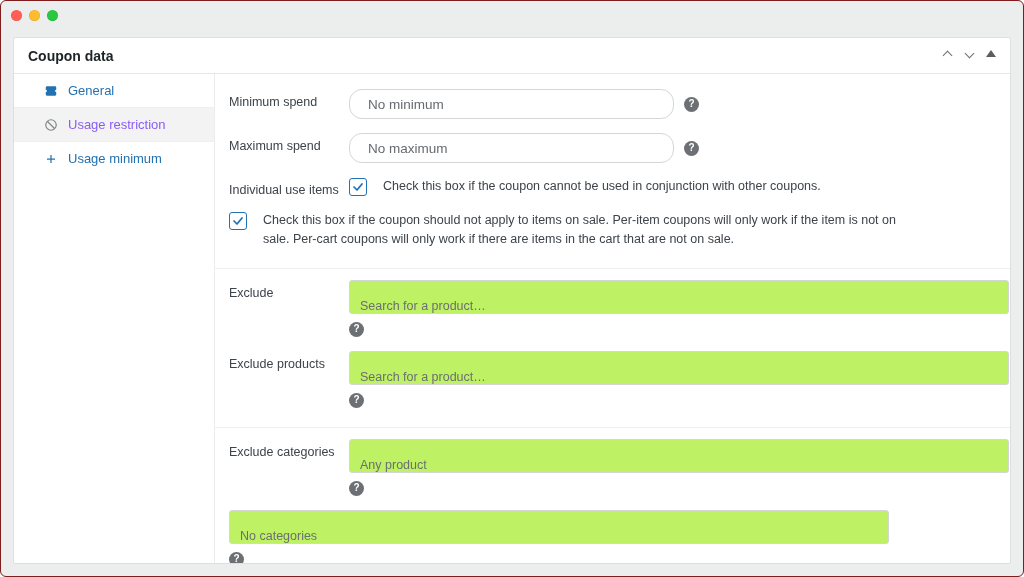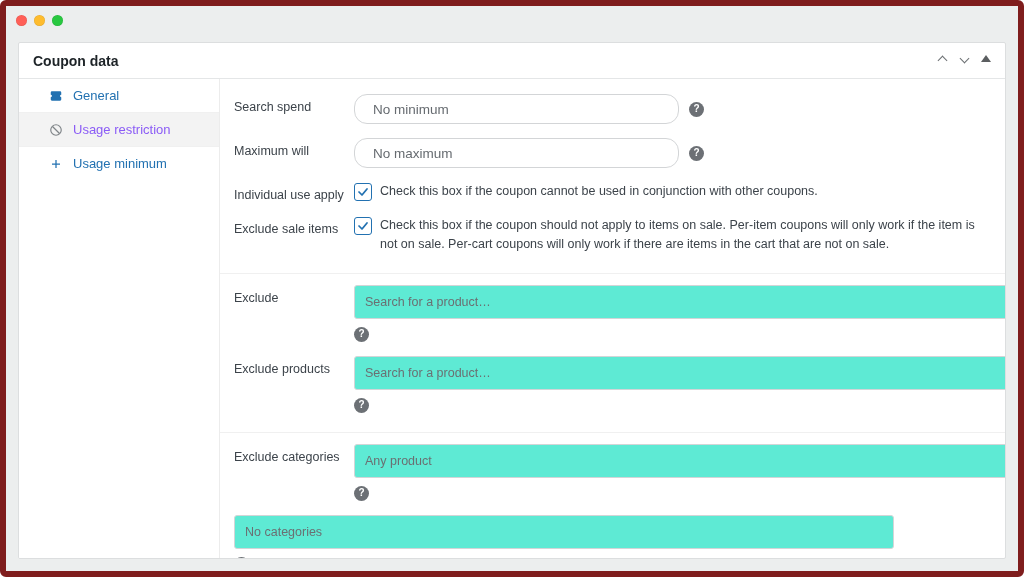--- a/index.html
+++ b/index.html
@@ -10,21 +10,21 @@
     font-family: -apple-system, BlinkMacSystemFont, "Segoe UI", Helvetica, Arial, sans-serif;
     font-size: 13px;
     color: #2c3338;
     background: #fff;
   }
   .window {
     box-sizing: border-box;
     width: 1024px;
     height: 577px;
     background: #eceeee;
-    border: 6px solid #7f1d1d;
+    border: 1px solid #7f1d1d;
     border-radius: 6px;
     overflow: hidden;
     display: flex;
     flex-direction: column;
   }
   .titlebar {
     height: 28px;
     display: flex;
     align-items: center;
     padding: 0 10px;
@@ -177,22 +177,22 @@
   .select-input {
     width: 660px;
     height: 34px;
     box-sizing: border-box;
     border: 1px solid #d3d5d7;
     border-radius: 3px;
     padding: 0 10px;
     font-size: 12.5px;
     color: #6b6f72;
     display: flex;
-    align-items: center;
-    background: #5eead4;
+    align-items: flex-end;
+    background: #bef264;
   }
   .help-icon {
     width: 15px;
     height: 15px;
     border-radius: 50%;
     background: #6c7075;
     color: #fff;
     font-size: 10px;
     font-weight: 700;
     display: inline-flex;
@@ -201,21 +201,21 @@
     line-height: 1;
   }
   .under-help {
     display: flex;
     align-items: center;
   }
 
   .checkbox-row {
     display: flex;
     align-items: flex-start;
-    gap: 8px;
+    gap: 16px;
     font-size: 12.5px;
     color: #3c434a;
   }
   .checkbox {
     width: 16px;
     height: 16px;
     border: 1.5px solid #2271b1;
     border-radius: 3px;
     display: inline-flex;
     align-items: center;
@@ -280,52 +280,51 @@
             </svg>
           </span>
           <span>Usage minimum</span>
         </div>
       </div>
 
       <div class="form-area">
 
         <div class="form-section">
           <div class="row">
-            <div class="row-label">Search spend</div>
+            <div class="row-label">Minimum spend</div>
             <div class="row-control">
               <div class="inline-block">
                 <input type="text" class="text-input" placeholder="No minimum" style="">
                 <span class="help-icon">?</span>
               </div>
             </div>
           </div>
           <div class="row">
-            <div class="row-label">Maximum will</div>
+            <div class="row-label">Maximum spend</div>
             <div class="row-control">
               <div class="inline-block">
                 <input type="text" class="text-input" placeholder="No maximum" style="">
                 <span class="help-icon">?</span>
               </div>
             </div>
           </div>
           <div class="row">
-            <div class="row-label">Individual use apply</div>
+            <div class="row-label">Individual use items</div>
             <div class="row-control">
               <label class="checkbox-row">
                 <span class="checkbox checked">
                   <svg width="12" height="12" viewBox="0 0 24 24" fill="none" stroke="#2271b1" stroke-width="3.5" stroke-linecap="round" stroke-linejoin="round">
                       <polyline points="4 12 10 18 20 6"></polyline>
                     </svg>
                 </span>
                 <span class="text">Check this box if the coupon cannot be used in conjunction with other coupons.</span>
               </label>
             </div>
           </div>
           <div class="row">
-            <div class="row-label">Exclude sale items</div>
             <div class="row-control">
               <label class="checkbox-row">
                 <span class="checkbox checked">
                   <svg width="12" height="12" viewBox="0 0 24 24" fill="none" stroke="#2271b1" stroke-width="3.5" stroke-linecap="round" stroke-linejoin="round">
                       <polyline points="4 12 10 18 20 6"></polyline>
                     </svg>
                 </span>
                 <span class="text">Check this box if the coupon should not apply to items on sale. Per-item coupons will only work if the item is not on sale. Per-cart coupons will only work if there are items in the cart that are not on sale.</span>
               </label>
             </div>

